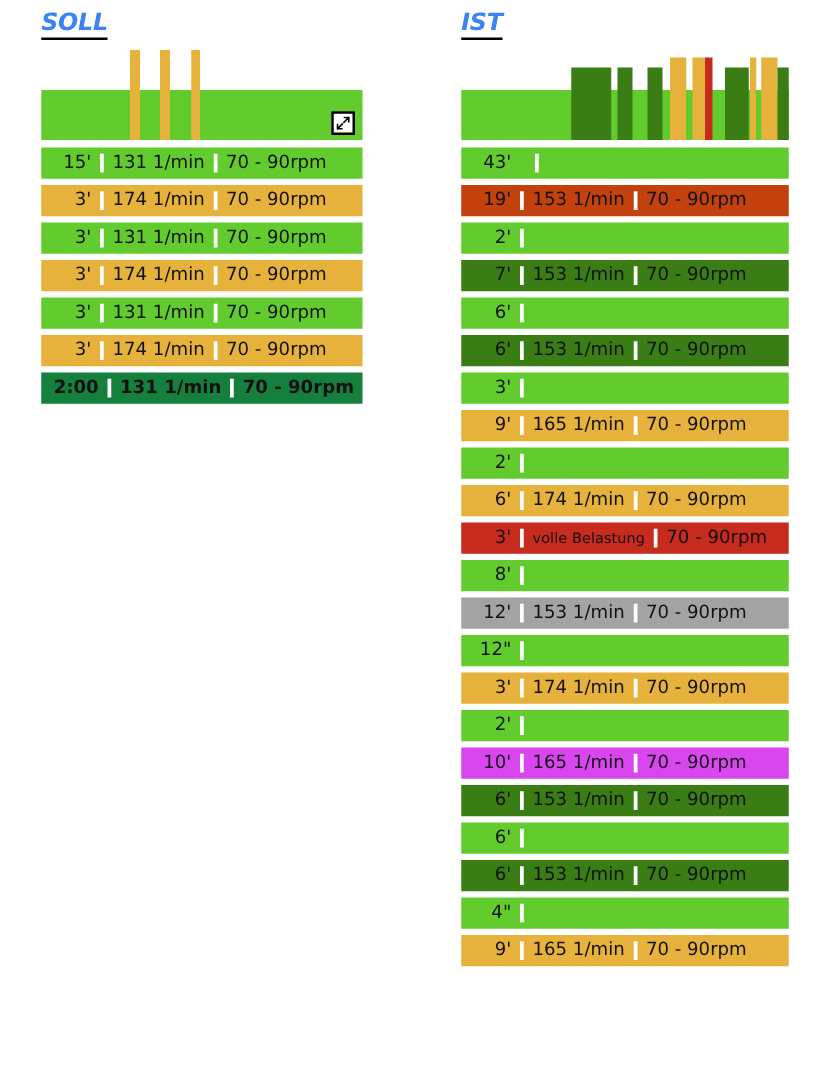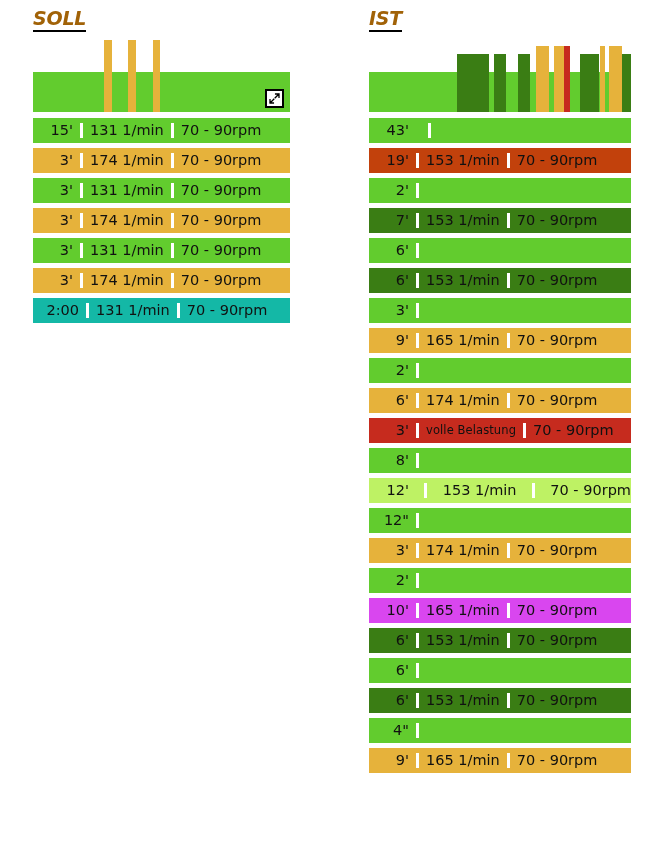--- a/index.html
+++ b/index.html
@@ -21,21 +21,21 @@
     inset: 0;
   }
 
   
   .col-heading {
     position: absolute;
     font-family: "DejaVu Sans", sans-serif;
     font-weight: bold;
     font-style: italic;
     font-size: 19px;
-    color: #a16207;
+    color: #3b82f6;
     letter-spacing: -0.2px;
     border-bottom: 2.5px solid #000000;
     padding-bottom: 1px;
     line-height: 1.05;
   }
   #heading-soll { left: 33px; top: 9px; }
   #heading-ist  { left: 369px; top: 9px; }
 
   
   .column { position: absolute; }
@@ -192,21 +192,21 @@
           <span class="sep"></span>
           <span class="cell cell-cad">70 - 90rpm</span>
         </div>
         <div class="row" style="background: rgb(230, 178, 59);">
           <span class="cell cell-dur">3'</span>
           <span class="sep"></span>
           <span class="cell cell-hr">174 1/min</span>
           <span class="sep"></span>
           <span class="cell cell-cad">70 - 90rpm</span>
         </div>
-        <div class="row" style="background: #14b8a6;">
+        <div class="row" style="background: #15803d; font-weight: bold;">
           <span class="cell cell-dur wide">2:00</span>
           <span class="sep"></span>
           <span class="cell cell-hr">131 1/min</span>
           <span class="sep"></span>
           <span class="cell cell-cad">70 - 90rpm</span>
         </div>
       </div>
   </div>
 
   <div class="column" id="col-ist">
@@ -288,21 +288,21 @@
           <span class="cell cell-dur">3'</span>
           <span class="sep"></span>
           <span class="cell cell-hr small">volle Belastung</span>
           <span class="sep"></span>
           <span class="cell cell-cad">70 - 90rpm</span>
         </div>
         <div class="row" style="background: rgb(98, 204, 46);">
           <span class="cell cell-dur">8'</span>
           <span class="sep"></span>
         </div>
-        <div class="row" style="background: #bef264; justify-content: space-between;">
+        <div class="row" style="background: #a3a3a3;">
           <span class="cell cell-dur">12'</span>
           <span class="sep"></span>
           <span class="cell cell-hr">153 1/min</span>
           <span class="sep"></span>
           <span class="cell cell-cad">70 - 90rpm</span>
         </div>
         <div class="row" style="background: rgb(98, 204, 46);">
           <span class="cell cell-dur">12"</span>
           <span class="sep"></span>
         </div>

